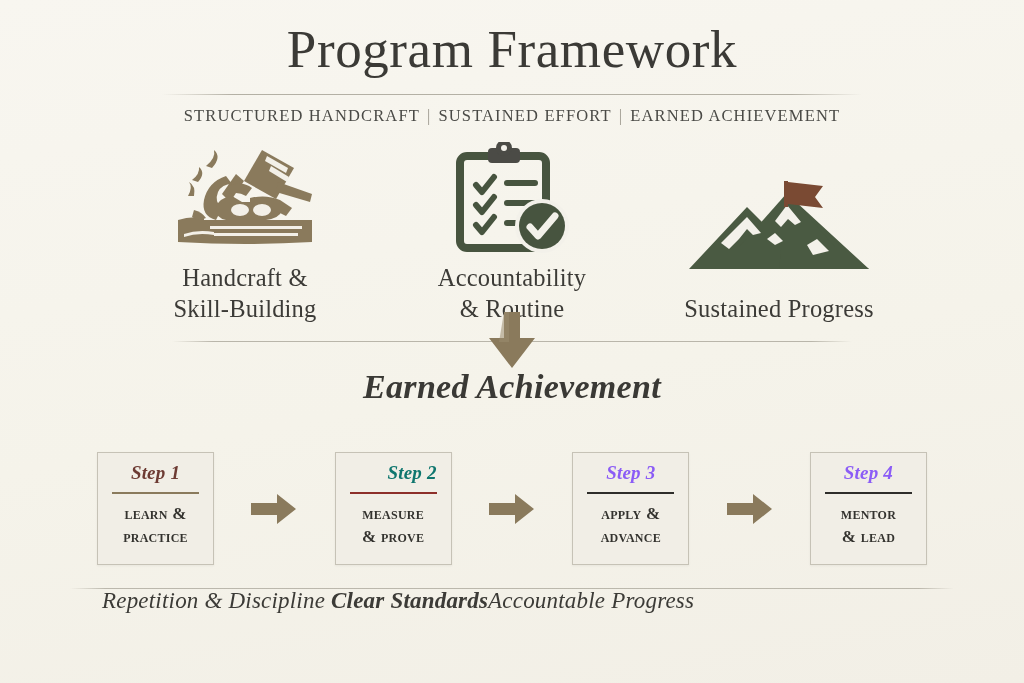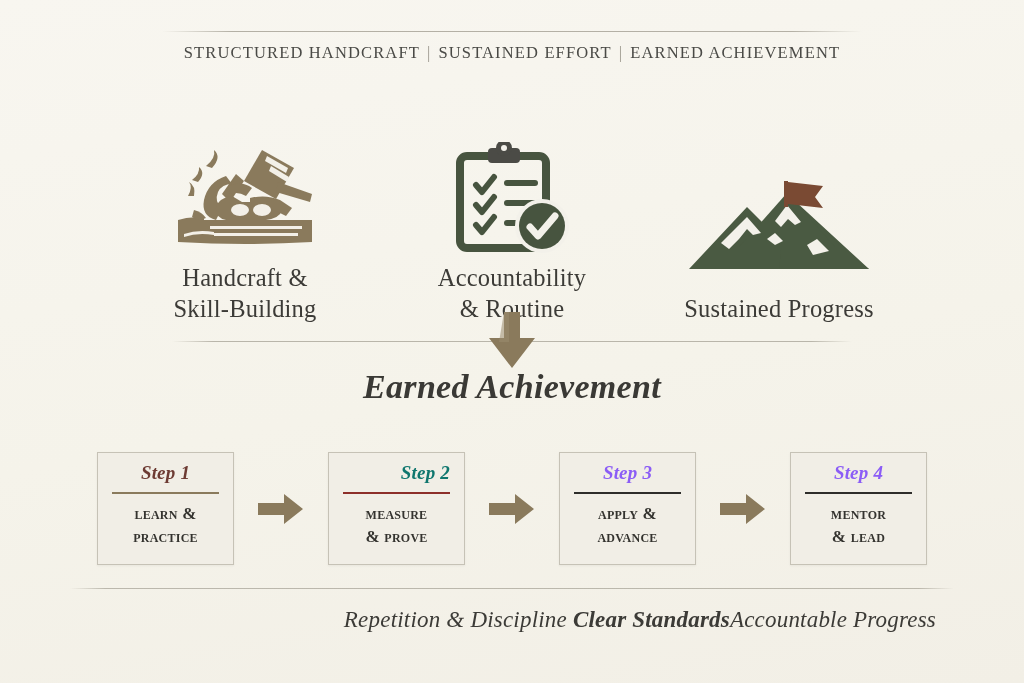--- a/index.html
+++ b/index.html
@@ -133,21 +133,21 @@
   .steps {
     position: absolute;
     top: 452px;
     left: 97px;
     right: 97px;
     display: flex;
     align-items: center;
     justify-content: space-between;
   }
   .step-box {
-    width: 137px;
+    width: 117px;
     height: 113px;
     box-sizing: border-box;
     background: #f1eee6;
     border: 1px solid #c6c2b6;
     box-shadow: 0 1px 2px rgba(90,85,70,0.07);
     padding: 9px 14px 0 14px;
     text-align: center;
     flex: 0 0 auto;
   }
   .step-num {
@@ -196,45 +196,46 @@
     width: 884px;
     height: 1px;
     background: linear-gradient(to right,
        rgba(180,176,164,0) 0%,
        rgba(168,164,152,0.75) 4%,
        rgba(168,164,152,0.75) 96%,
        rgba(180,176,164,0) 100%);
   }
   .captions {
     position: absolute;
-    top: 607px;
+    top: 588px;
     left: 80px;
     right: 80px;
     display: flex;
-    justify-content: flex-end;
+    justify-content: flex-start;
     align-items: baseline;
   }
   .caption {
     font-family: "Liberation Serif", serif;
     font-style: italic;
     font-size: 23px;
     color: #3c3b37;
     letter-spacing: 0.2px;
     white-space: nowrap;
   }
   .caption.c1 { margin-left: 22px; }
   .caption.c2 { margin-left: 6px; font-weight: bold; }
   .caption.c3 { margin-right: 8px; }
 </style>
 </head>
 <body>
 
 <div class="page">
 
   <div class="header">
+    <h1 class="title">Program Framework</h1>
     <div class="title-rule"></div>
     <div class="subtitle">
       <span>STRUCTURED HANDCRAFT</span><span class="sep">|</span><span>SUSTAINED EFFORT</span><span class="sep">|</span><span>EARNED ACHIEVEMENT</span>
     </div>
   </div>
 
   <div class="pillars">
 
     <div class="pillar">
       <div class="pillar-icon">

